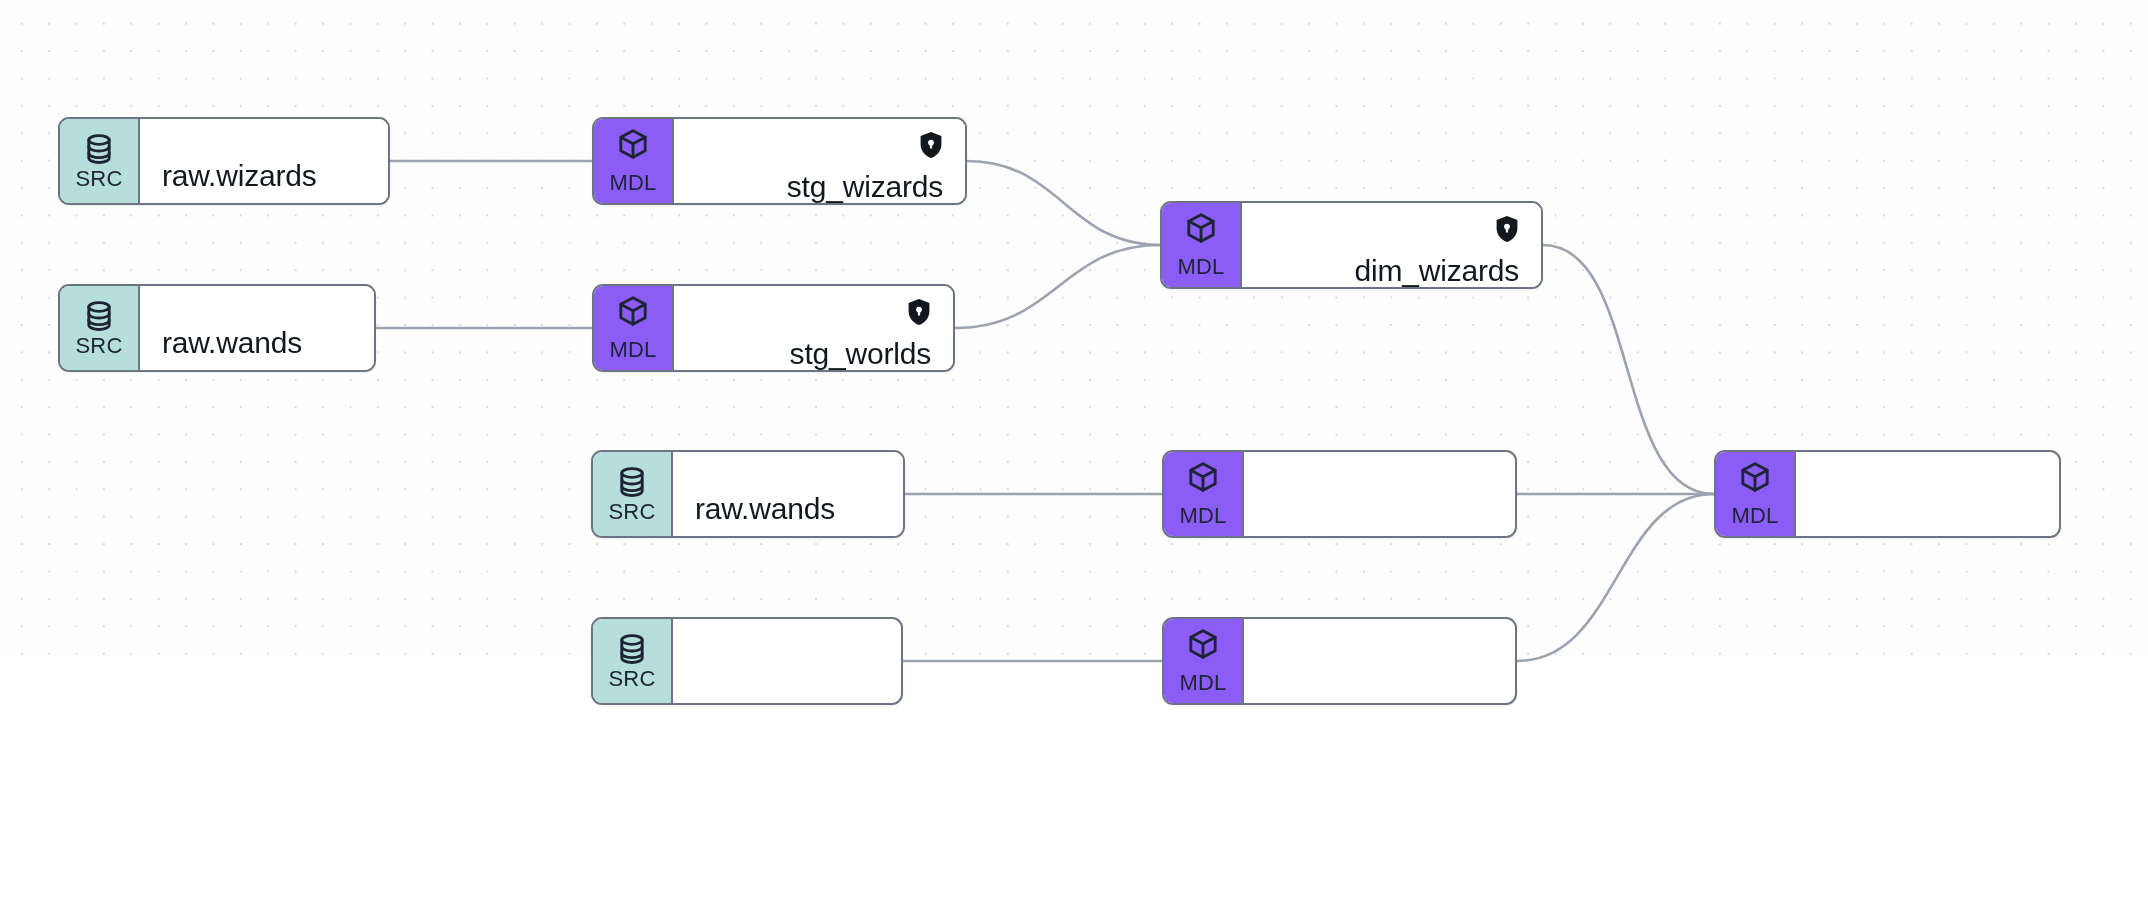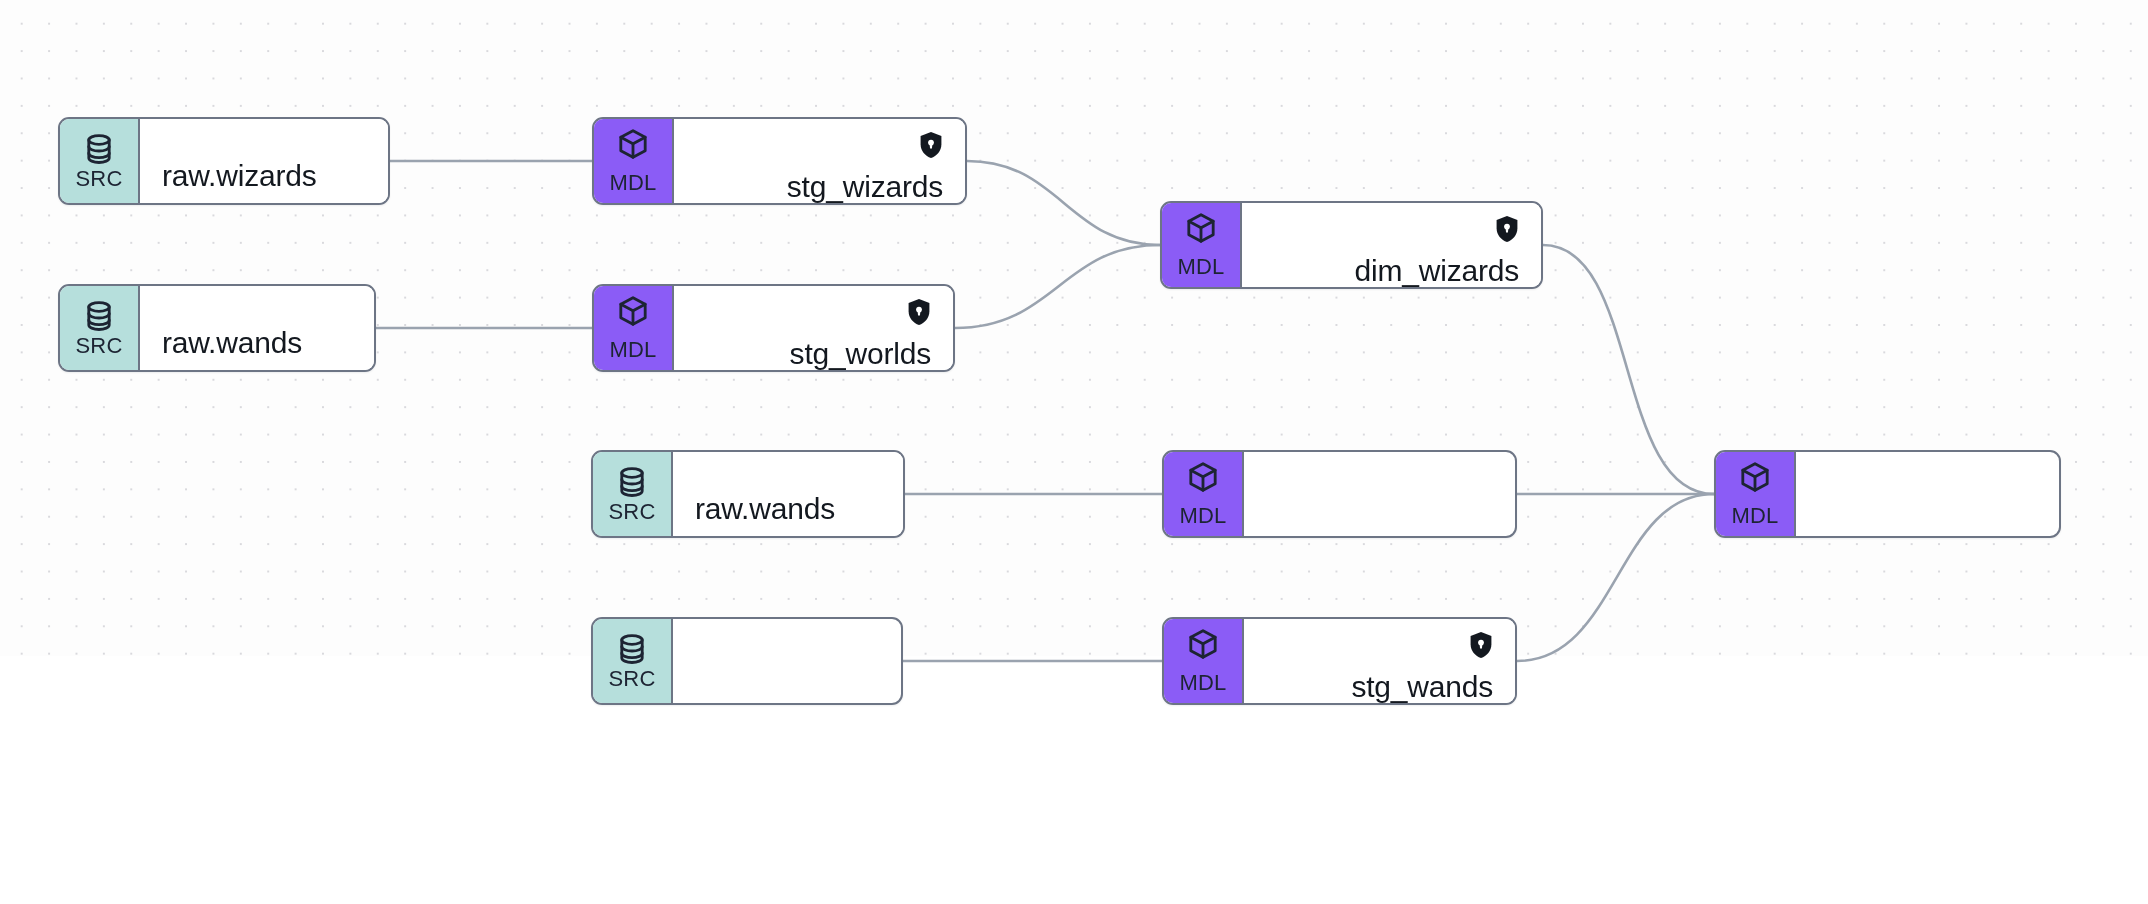--- a/index.html
+++ b/index.html
@@ -206,47 +206,38 @@
       <div class="node" style="left: 1162px; top: 617px; width: 355px; height: 88px;">
         <div class="badge badge-mdl">
           <span class="badge-icon">
     <svg width="34" height="34" viewBox="0 0 24 24" fill="none" stroke="#1d2433" stroke-width="2" stroke-linecap="round" stroke-linejoin="round">
       <path d="M12 2.6 L20.6 7.2 V16.8 L12 21.4 L3.4 16.8 V7.2 Z"></path>
       <path d="M3.4 7.2 L12 11.9 L20.6 7.2"></path>
       <path d="M12 11.9 V21.4"></path>
     </svg></span>
           <span class="badge-text">MDL</span>
         </div>
+      </div>
+      <div class="node" style="left: 1160px; top: 201px; width: 383px; height: 88px;">
+        <div class="badge badge-mdl">
+          <span class="badge-icon">
+    <svg width="34" height="34" viewBox="0 0 24 24" fill="none" stroke="#1d2433" stroke-width="2" stroke-linecap="round" stroke-linejoin="round">
+      <path d="M12 2.6 L20.6 7.2 V16.8 L12 21.4 L3.4 16.8 V7.2 Z"></path>
+      <path d="M3.4 7.2 L12 11.9 L20.6 7.2"></path>
+      <path d="M12 11.9 V21.4"></path>
+    </svg></span>
+          <span class="badge-text">MDL</span>
+        </div>
         <div class="body with-icon">
           <span class="lock-icon">
     <svg width="24" height="28" viewBox="0 0 24 28">
       <path d="M12 1 L22.4 5.1 V13.2 C22.4 20.0 17.7 25.0 12 27 C6.3 25.0 1.6 20.0 1.6 13.2 V5.1 Z" fill="#13181f"></path>
       <circle cx="12" cy="11.6" r="2.9" fill="#ffffff"></circle>
       <path d="M10.5 11.9 h3 l-0.55 5.6 h-1.9 Z" fill="#ffffff"></path>
     </svg></span>
-          <span class="node-label">stg_wands</span>
-        </div>
-      </div>
-      <div class="node" style="left: 1160px; top: 201px; width: 383px; height: 88px;">
-        <div class="badge badge-mdl">
-          <span class="badge-icon">
-    <svg width="34" height="34" viewBox="0 0 24 24" fill="none" stroke="#1d2433" stroke-width="2" stroke-linecap="round" stroke-linejoin="round">
-      <path d="M12 2.6 L20.6 7.2 V16.8 L12 21.4 L3.4 16.8 V7.2 Z"></path>
-      <path d="M3.4 7.2 L12 11.9 L20.6 7.2"></path>
-      <path d="M12 11.9 V21.4"></path>
-    </svg></span>
-          <span class="badge-text">MDL</span>
-        </div>
-        <div class="body with-icon">
-          <span class="lock-icon">
-    <svg width="24" height="28" viewBox="0 0 24 28">
-      <path d="M12 1 L22.4 5.1 V13.2 C22.4 20.0 17.7 25.0 12 27 C6.3 25.0 1.6 20.0 1.6 13.2 V5.1 Z" fill="#13181f"></path>
-      <circle cx="12" cy="11.6" r="2.9" fill="#ffffff"></circle>
-      <path d="M10.5 11.9 h3 l-0.55 5.6 h-1.9 Z" fill="#ffffff"></path>
-    </svg></span>
           <span class="node-label">dim_wizards</span>
         </div>
       </div>
       <div class="node" style="left: 1714px; top: 450px; width: 347px; height: 88px;">
         <div class="badge badge-mdl">
           <span class="badge-icon">
     <svg width="34" height="34" viewBox="0 0 24 24" fill="none" stroke="#1d2433" stroke-width="2" stroke-linecap="round" stroke-linejoin="round">
       <path d="M12 2.6 L20.6 7.2 V16.8 L12 21.4 L3.4 16.8 V7.2 Z"></path>
       <path d="M3.4 7.2 L12 11.9 L20.6 7.2"></path>
       <path d="M12 11.9 V21.4"></path>

